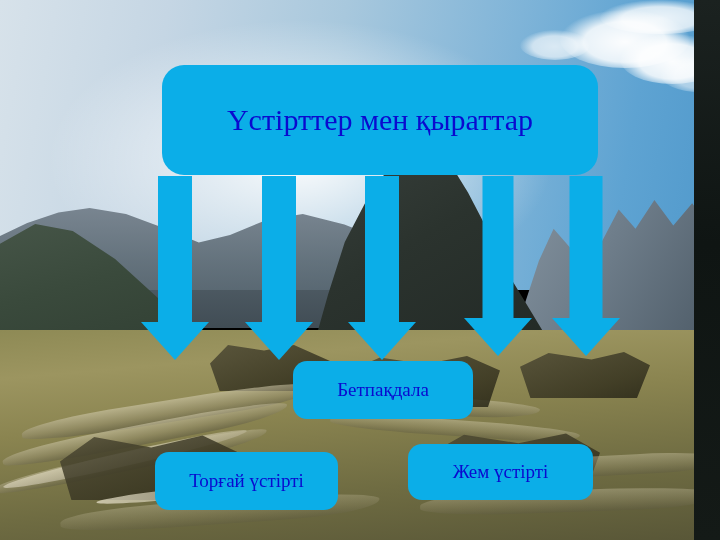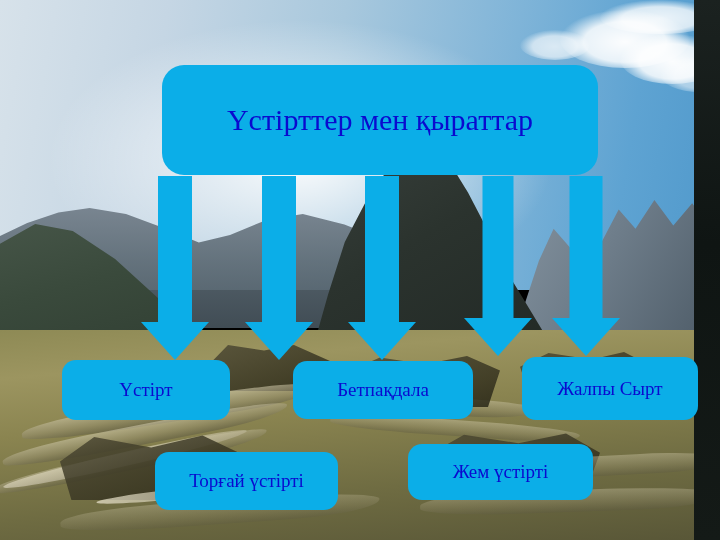--- a/index.html
+++ b/index.html
@@ -207,33 +207,27 @@
 
   <div class="arrow" style="left:552px; top:176px; width:68px; height:180px;">
     <div class="shaft" style="width:33px; height:142px;"></div>
     <div class="head"></div>
   </div>
 
   <div id="title-node" class="node" style="left:162px; top:65px; width:436px; height:110px;">
     <span>Үстірттер мен қыраттар</span>
   </div>
 
-  <div class="node leaf" style="left:62px; top:360px; width:168px; height:60px;">
-    <span>Үстірт</span>
-  </div>
 
   <div class="node leaf" style="left:155px; top:452px; width:183px; height:58px;">
     <span>Торғай үстірті</span>
   </div>
 
   <div class="node leaf" style="left:293px; top:361px; width:180px; height:58px;">
     <span>Бетпақдала</span>
   </div>
 
   <div class="node leaf" style="left:408px; top:444px; width:185px; height:56px;">
     <span>Жем үстірті</span>
   </div>
 
-  <div class="node leaf" style="left:522px; top:357px; width:176px; height:63px;">
-    <span>Жалпы Сырт</span>
-  </div>
 
 </div>
 
 </body></html>

